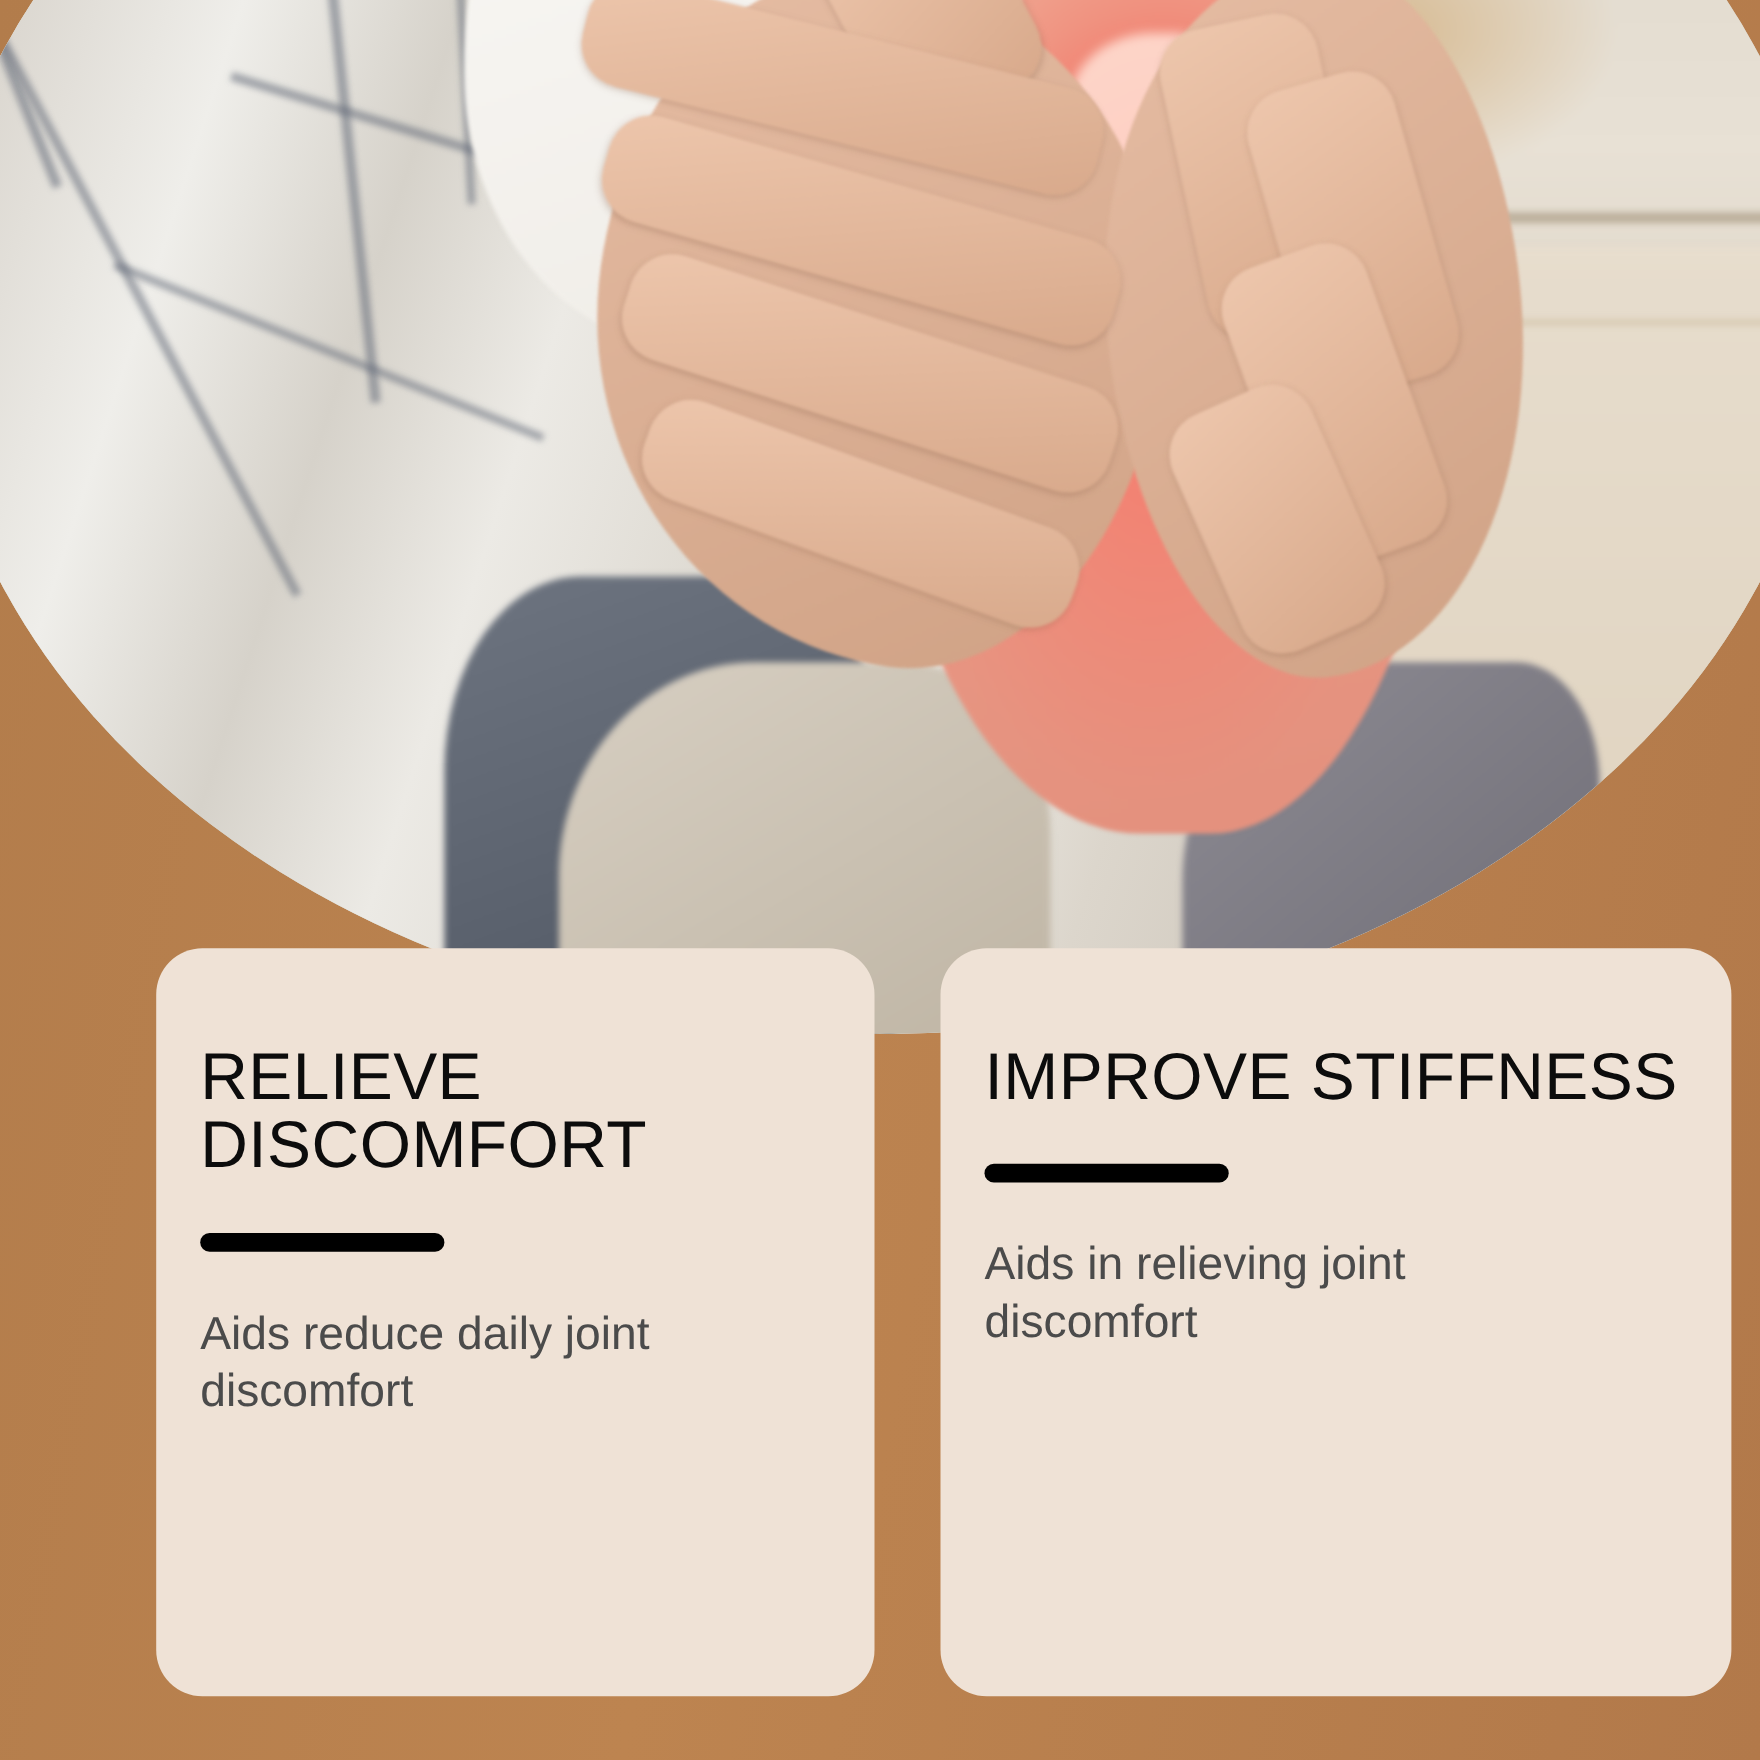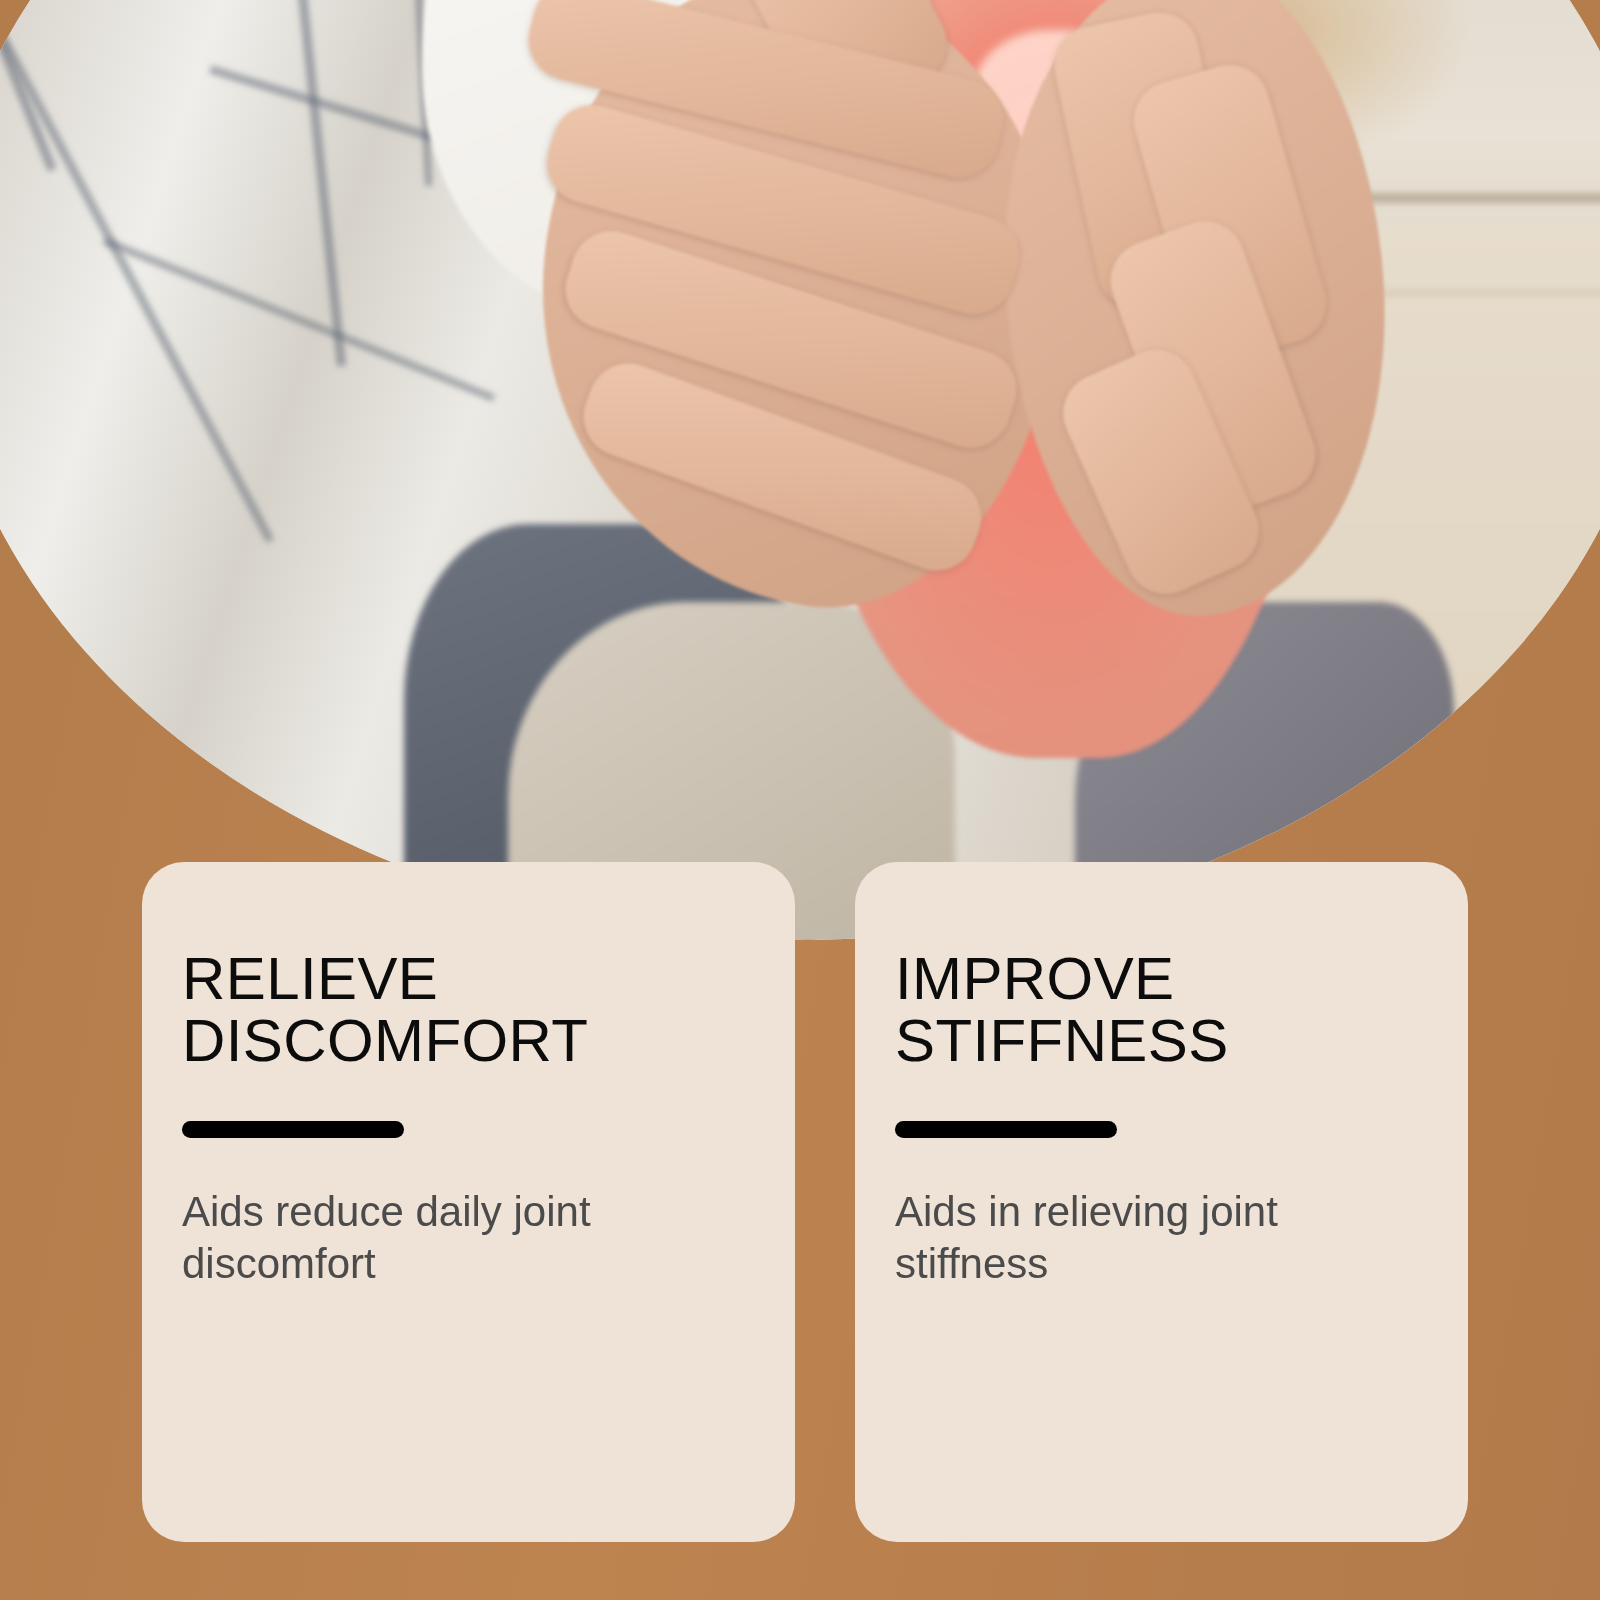--- a/index.html
+++ b/index.html
@@ -175,21 +175,21 @@
     position:absolute; left:0; top:0; width:100%; height:100%;
   }
   .card{
     position:absolute;
     top:862px; height:680px;
     background:#efe2d6;
     border-radius:42px;
     padding:86px 46px 0 40px;
   }
   .card-left { left:142px; width:653px; }
-  .card-right{ left:855px; width:613px; }
+  .card-right{ left:855px; width:719px; }
 
   .card-title{
     font-size:60px;
     font-weight:400;
     letter-spacing:.4px;
     line-height:1.04;
     color:#0c0c0c;
   }
   .card-rule{
     margin-top:48px;
@@ -260,17 +260,17 @@
 
     <div class="card card-left">
       <div class="card-title">RELIEVE DISCOMFORT</div>
       <div class="card-rule"></div>
       <div class="card-body">Aids reduce daily joint discomfort</div>
     </div>
 
     <div class="card card-right">
       <div class="card-title">IMPROVE STIFFNESS</div>
       <div class="card-rule"></div>
-      <div class="card-body">Aids in relieving joint stiffness</div>
+      <div class="card-body">Aids in relieving joint discomfort</div>
     </div>
 
   </div>
 </div>
 
 </body></html>

